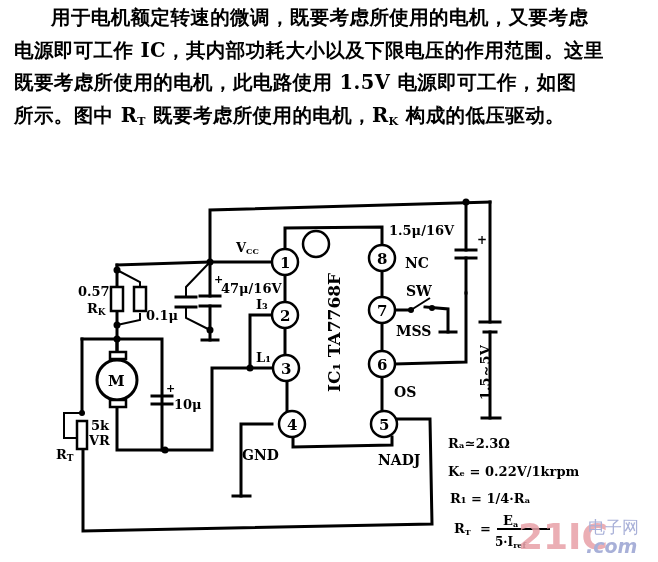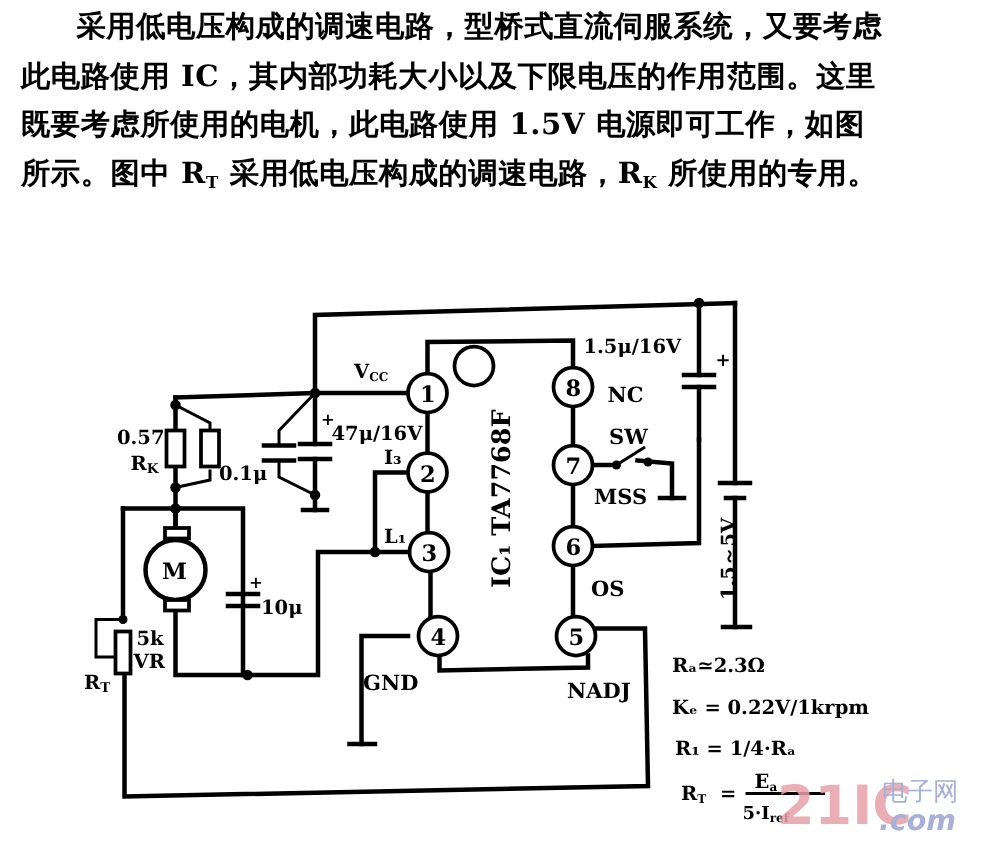--- a/index.html
+++ b/index.html
@@ -12,24 +12,24 @@
   svg text{font-family:"DejaVu Serif",serif;font-weight:bold;fill:#000;}
   .w{stroke:#000;stroke-width:3;fill:none;stroke-linecap:square;}
   .t{stroke:#000;stroke-width:2;fill:none;}
   .pin{fill:#fff;stroke:#000;stroke-width:2.5;}
   .wm{font-family:"DejaVu Sans",sans-serif;font-weight:bold;}
 </style>
 </head>
 <body>
 
 <div class="para">
-  <p class="indent">采用低电压构成的调速电路，型桥式直流伺服系统，又要考虑</p>
-  <p>此电路使用 IC，其内部功耗大小以及下限电压的作用范围。这里</p>
+  <p class="indent">用于电机额定转速的微调，既要考虑所使用的电机，又要考虑</p>
+  <p>电源即可工作 IC，其内部功耗大小以及下限电压的作用范围。这里</p>
   <p>既要考虑所使用的电机，此电路使用 1.5V 电源即可工作，如图</p>
-  <p><span>所示。图中 </span><span>R</span><span class="sub">T</span><span> 采用低电压构成的调速电路，</span><span>R</span><span class="sub">K</span><span> 所使用的专用。</span></p>
+  <p><span>所示。图中 </span><span>R</span><span class="sub">T</span><span> 既要考虑所使用的电机，</span><span>R</span><span class="sub">K</span><span> 构成的低压驱动。</span></p>
 </div>
 
 <svg width="658" height="562" viewBox="0 0 658 562">
 
   <g>
 
     <polyline class="w" points="210,262 210,210 490,202"></polyline>
 
     <polyline class="w" points="285,256 285,228 382,227 382,256"></polyline>
 

